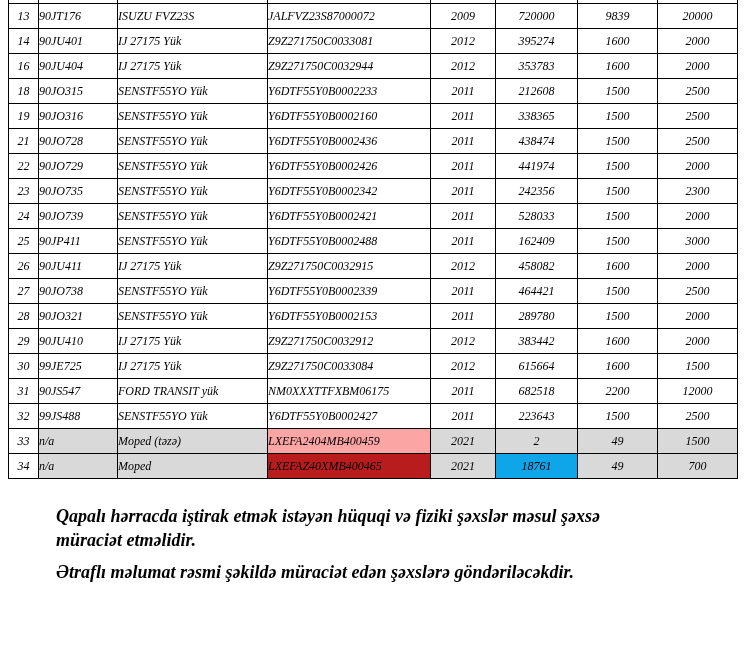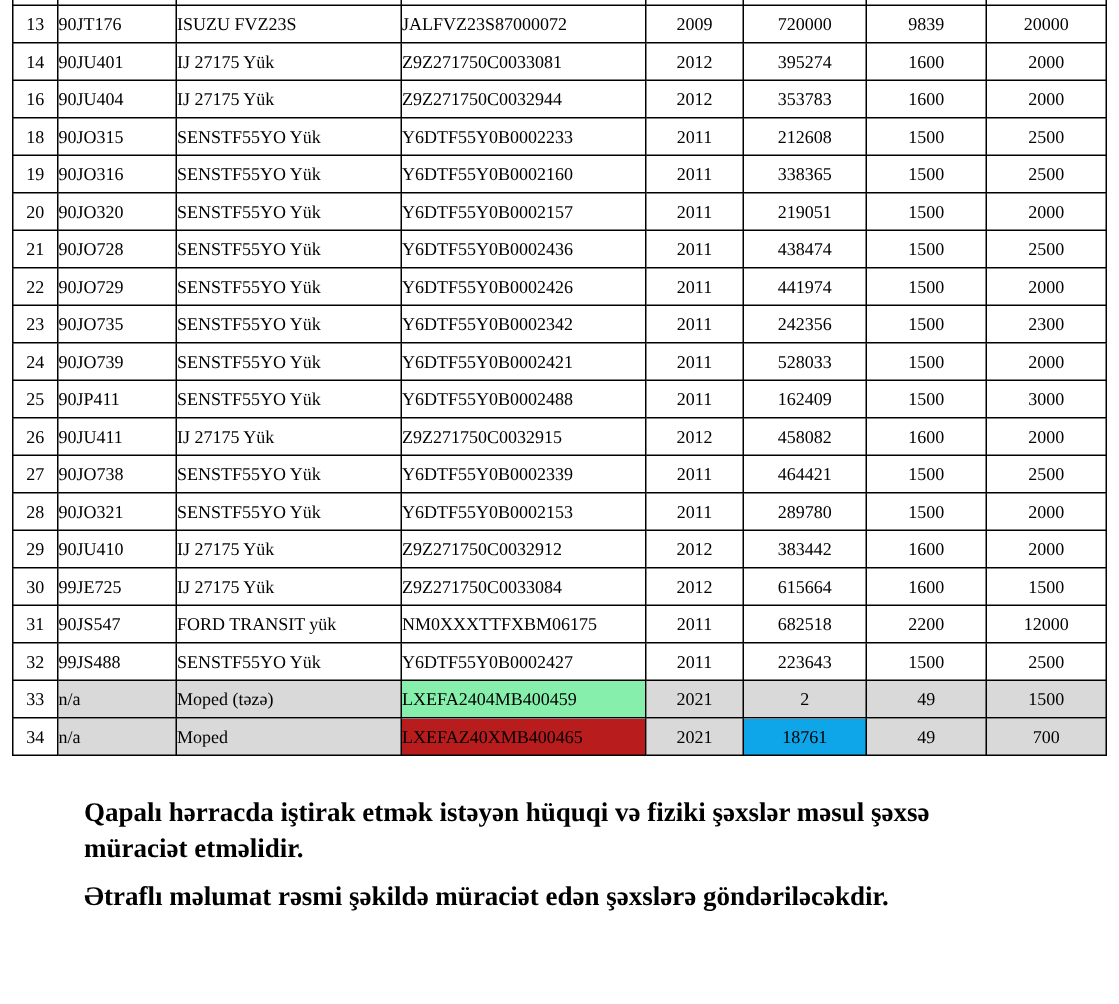--- a/index.html
+++ b/index.html
@@ -12,20 +12,21 @@
     height: 669px;
     overflow: hidden;
     font-family: "Liberation Serif", serif;
     color: #000000;
     position: relative;
   }
   .page {
     width: 746px;
     height: 669px;
     background: #ffffff;
+    font-style: italic;
   }
   table.doc-table {
     border-collapse: collapse;
     table-layout: fixed;
     margin-left: 8px;
     margin-top: 0;
   }
   table.doc-table td {
     border: 1px solid #000000;
     font-size: 12px;
@@ -129,30 +130,20 @@
           <td class="c0">19</td>
           <td class="c1">90JO316</td>
           <td class="c2">SENSTF55YO Yük</td>
           <td class="c3">Y6DTF55Y0B0002160</td>
           <td class="c4">2011</td>
           <td class="c5">338365</td>
           <td class="c6">1500</td>
           <td class="c7">2500</td>
         </tr>
         <tr>
-          <td class="c0">20</td>
-          <td class="c1">90JO320</td>
-          <td class="c2">SENSTF55YO Yük</td>
-          <td class="c3">Y6DTF55Y0B0002157</td>
-          <td class="c4">2011</td>
-          <td class="c5">219051</td>
-          <td class="c6">1500</td>
-          <td class="c7">2000</td>
-        </tr>
-        <tr>
           <td class="c0">21</td>
           <td class="c1">90JO728</td>
           <td class="c2">SENSTF55YO Yük</td>
           <td class="c3">Y6DTF55Y0B0002436</td>
           <td class="c4">2011</td>
           <td class="c5">438474</td>
           <td class="c6">1500</td>
           <td class="c7">2500</td>
         </tr>
         <tr>
@@ -262,21 +253,21 @@
           <td class="c3">Y6DTF55Y0B0002427</td>
           <td class="c4">2011</td>
           <td class="c5">223643</td>
           <td class="c6">1500</td>
           <td class="c7">2500</td>
         </tr>
         <tr>
           <td class="c0">33</td>
           <td class="c1" style="background: rgb(217, 217, 217);">n/a</td>
           <td class="c2" style="background: rgb(217, 217, 217);">Moped (təzə)</td>
-          <td class="c3" style="background: #86efac;">LXEFA2404MB400459</td>
+          <td class="c3" style="background: #fca5a5;">LXEFA2404MB400459</td>
           <td class="c4" style="background: rgb(217, 217, 217);">2021</td>
           <td class="c5" style="background: rgb(217, 217, 217);">2</td>
           <td class="c6" style="background: rgb(217, 217, 217);">49</td>
           <td class="c7" style="background: rgb(217, 217, 217);">1500</td>
         </tr>
         <tr>
           <td class="c0">34</td>
           <td class="c1" style="background: rgb(217, 217, 217);">n/a</td>
           <td class="c2" style="background: rgb(217, 217, 217);">Moped</td>
           <td class="c3" style="background: #b91c1c;">LXEFAZ40XMB400465</td>

